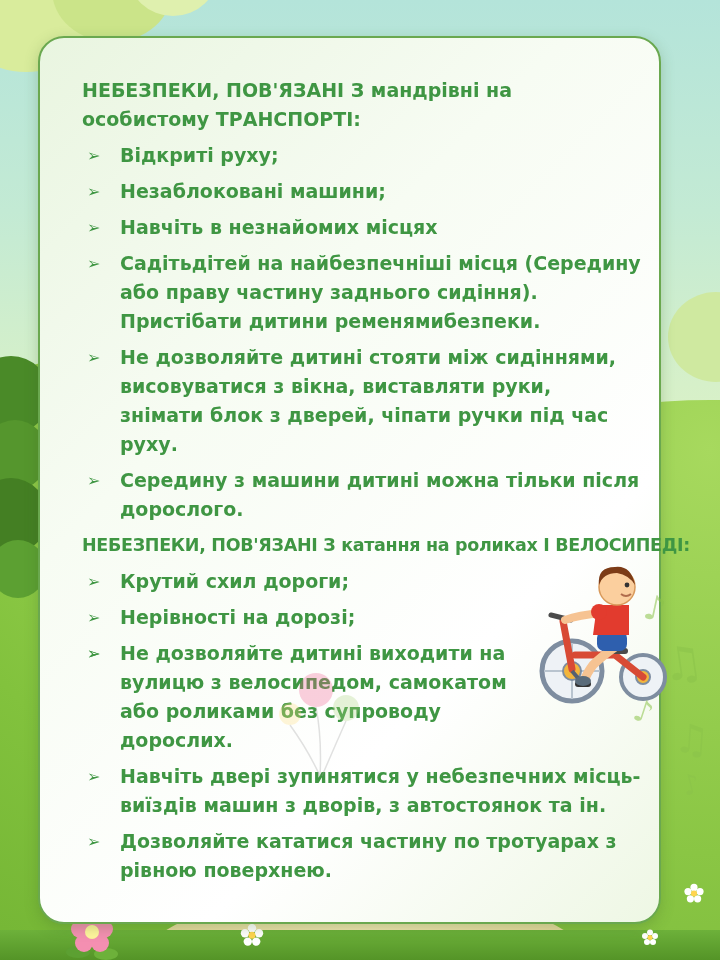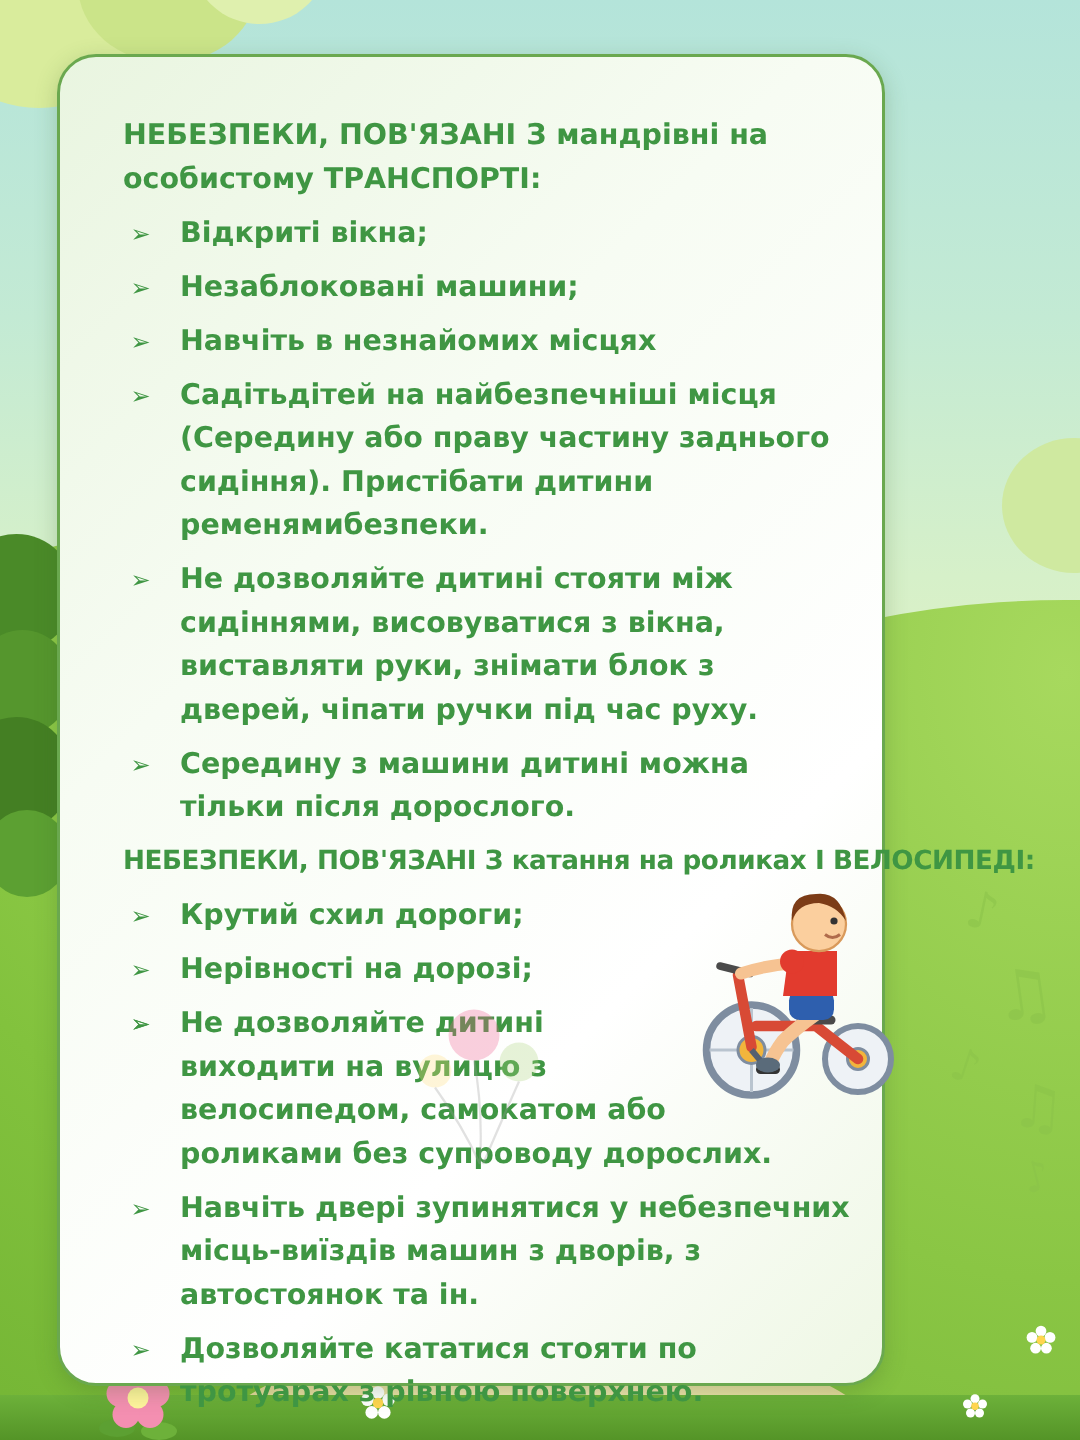--- a/index.html
+++ b/index.html
@@ -24,21 +24,21 @@
   .tree2{left:-18px;top:420px;width:66px;height:70px;background:#55962d;}
   .tree3{left:-26px;top:478px;width:74px;height:76px;background:#447f23;}
   .tree4{left:-10px;top:540px;width:56px;height:58px;background:#5ca032;}
   .bush-right{left:668px;top:292px;width:96px;height:90px;background:#cfe9a0;}
   .leaf1{left:-44px;top:-48px;width:140px;height:120px;background:#d9ec9c;z-index:1;}
   .leaf2{left:52px;top:-62px;width:120px;height:104px;background:#cbe489;z-index:1;}
   .leaf3{left:128px;top:-70px;width:90px;height:86px;background:#dff0ae;z-index:1;}
   .flower{position:absolute;z-index:3;}
   
   .panel{
-    position:absolute;left:38px;top:36px;width:552px;height:888px;z-index:3;
+    position:absolute;left:38px;top:36px;width:623px;height:888px;z-index:3;
     box-sizing:border-box;border:2.5px solid #6aa84f;border-radius:26px;
     background:linear-gradient(135deg,#e9f5e0 0%,#f7fcf3 35%,#ffffff 70%,#eef7e4 100%);
     padding:38px 18px 30px 42px;
     box-shadow:0 4px 14px rgba(60,100,40,.25);
   }
   .heading{
     font-size:19px;font-weight:bold;color:#3f9643;line-height:29px;margin:0 0 7px 0;
   }
   .heading.one-line{white-space:nowrap;font-size:17.5px;letter-spacing:-0.3px;}
   .item{position:relative;padding-left:38px;margin:0 0 7px 0;
@@ -121,21 +121,21 @@
     </svg>
   </div>
 
   <div class="panel">
 
     <div class="section section1">
       <div class="heading">НЕБЕЗПЕКИ, ПОВ'ЯЗАНІ З мандрівні на особистому ТРАНСПОРТІ:</div>
 
       <div class="item">
         <span class="bullet">➢</span>
-        <span>Відкриті вікна;</span>
+        <span>Відкриті руху;</span>
       </div>
       <div class="item">
         <span class="bullet">➢</span>
         <span>Незаблоковані машини;</span>
       </div>
       <div class="item">
         <span class="bullet">➢</span>
         <span>Навчіть в незнайомих місцях</span>
       </div>
       <div class="item">
@@ -206,21 +206,21 @@
       <div class="item">
         <span class="bullet">➢</span>
         <span>Не дозволяйте дитині виходити на вулицю з велосипедом, самокатом або роликами без супроводу дорослих.</span>
       </div>
       <div class="item">
         <span class="bullet">➢</span>
         <span>Навчіть двері зупинятися у небезпечних місць-виїздів машин з дворів, з автостоянок та ін.</span>
       </div>
       <div class="item">
         <span class="bullet">➢</span>
-        <span>Дозволяйте кататися стояти по тротуарах з рівною поверхнею.</span>
+        <span>Дозволяйте кататися частину по тротуарах з рівною поверхнею.</span>
       </div>
     </div>
   </div>
 
   <div class="balloons">
     <svg width="110" height="115" viewBox="0 0 110 115">
       <circle cx="48" cy="22" r="17" fill="#f06292"></circle>
       <circle cx="78" cy="40" r="13" fill="#aed581"></circle>
       <circle cx="22" cy="46" r="11" fill="#ffe082"></circle>
       <path d="M48 39 Q54 70 52 108 M78 53 Q66 80 54 108 M22 57 Q40 82 52 108" stroke="#9e9e9e" stroke-width="1.5" fill="none"></path>

